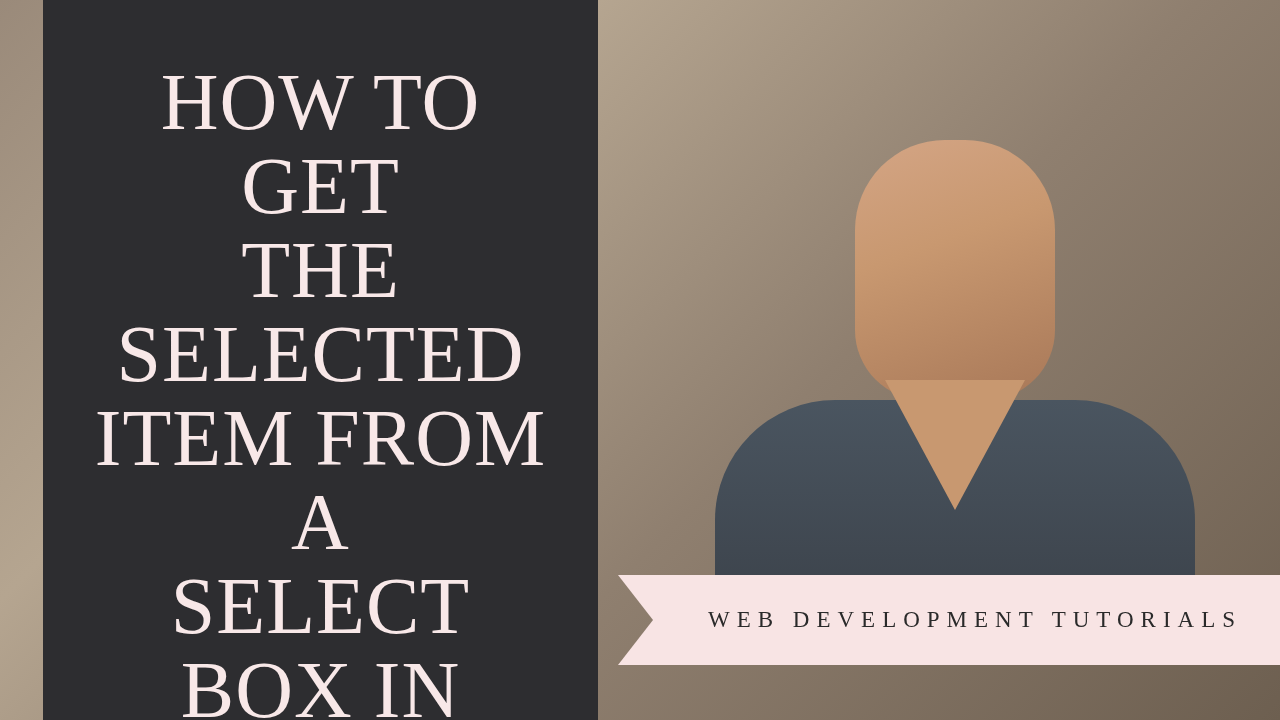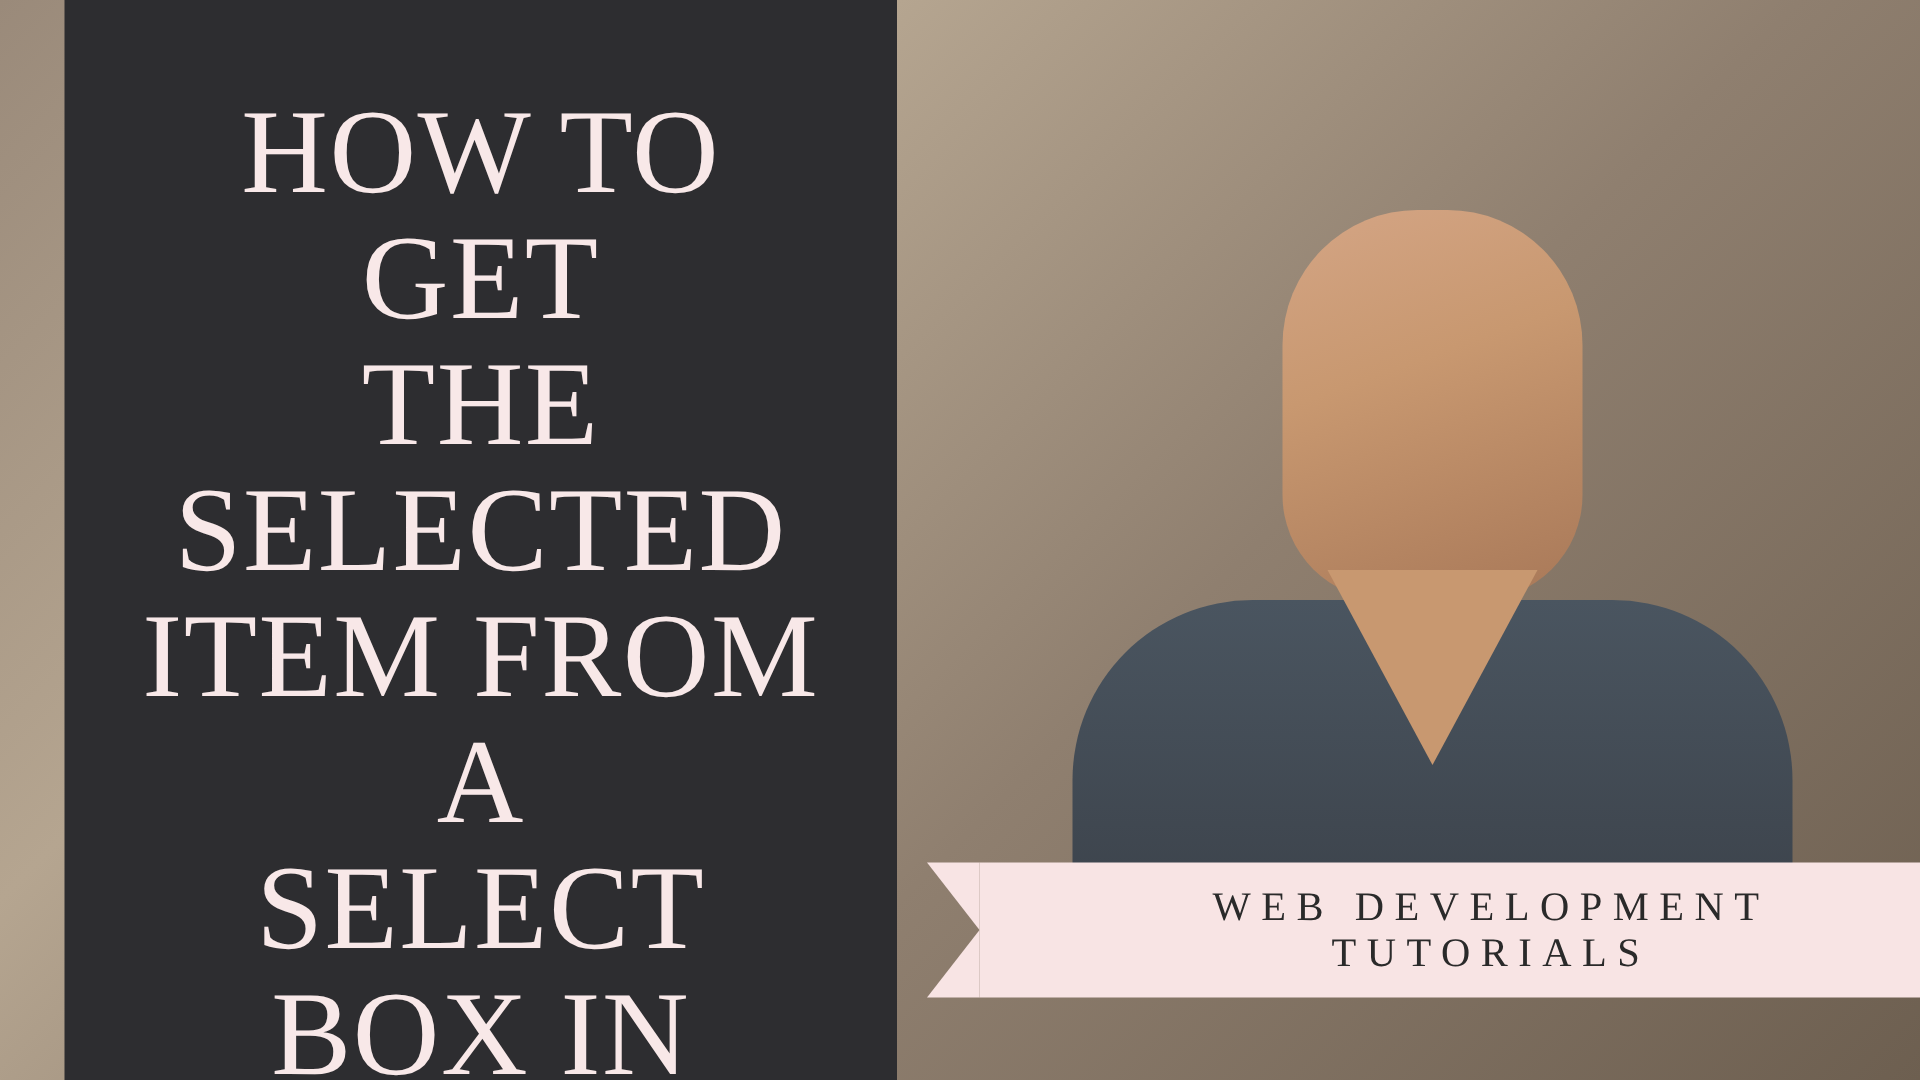--- a/index.html
+++ b/index.html
@@ -118,21 +118,21 @@
       left: 0;
       width: 0;
       height: 0;
       border-top: 45px solid #f8e4e4;
       border-bottom: 45px solid #f8e4e4;
       border-left: 35px solid transparent;
     }
     
     .ribbon-text {
       color: #2a2a2a;
-      font-size: 27px;
+      font-size: 23px;
       letter-spacing: 7px;
       font-weight: 400;
     }
   </style>
 </head>
 <body>
 
 <div class="background-image">
   <div class="person-placeholder">
     <div class="shoulders"></div>

